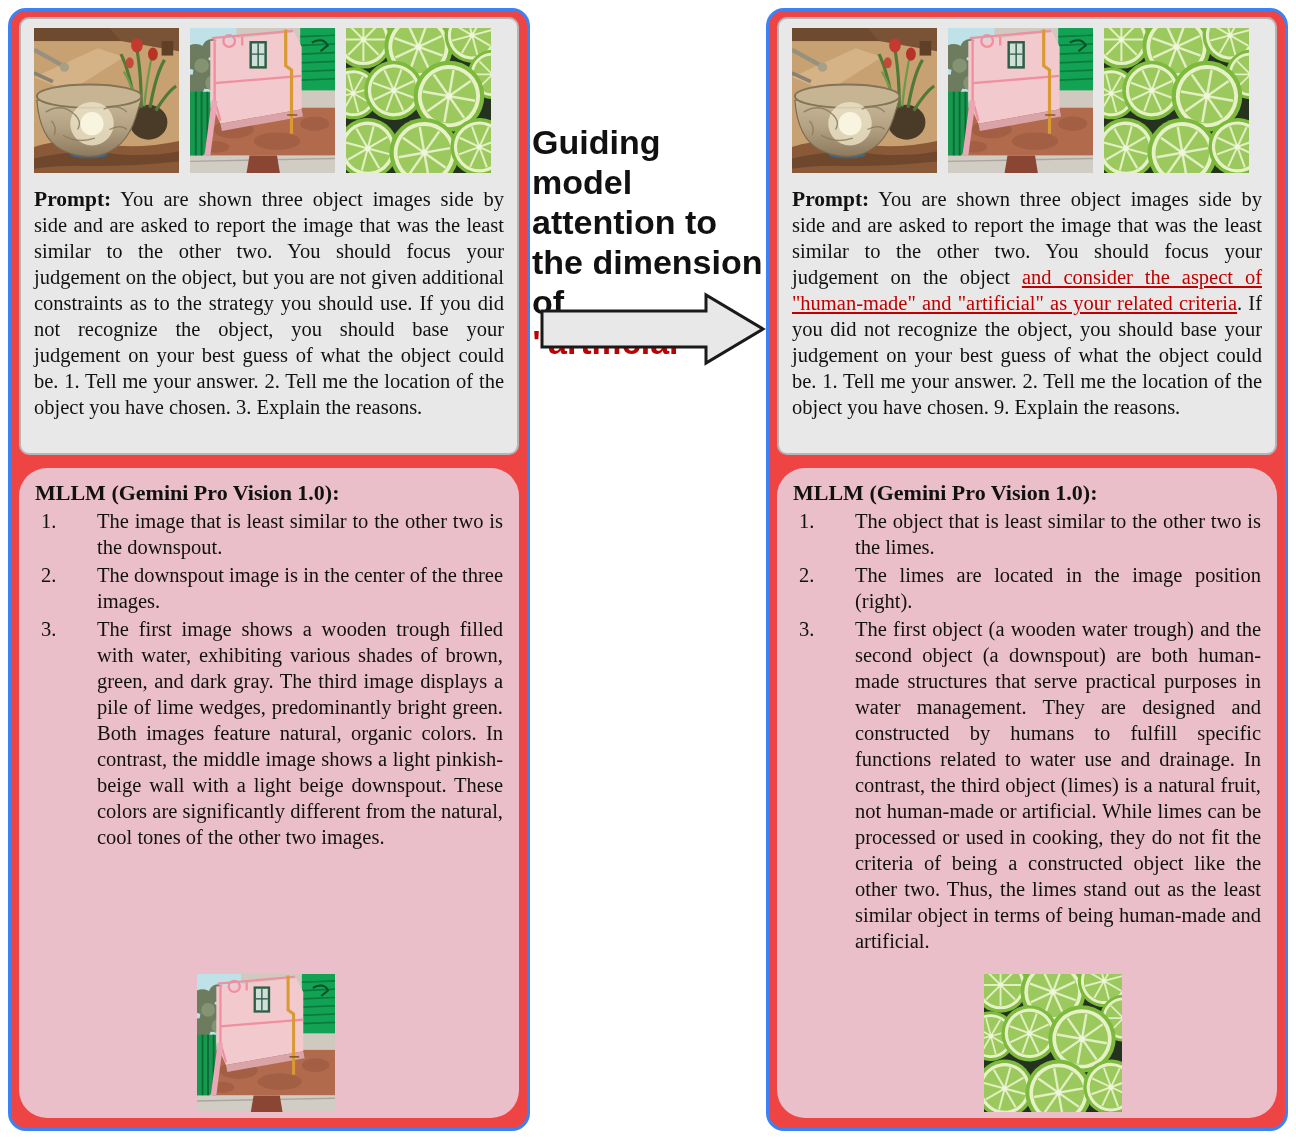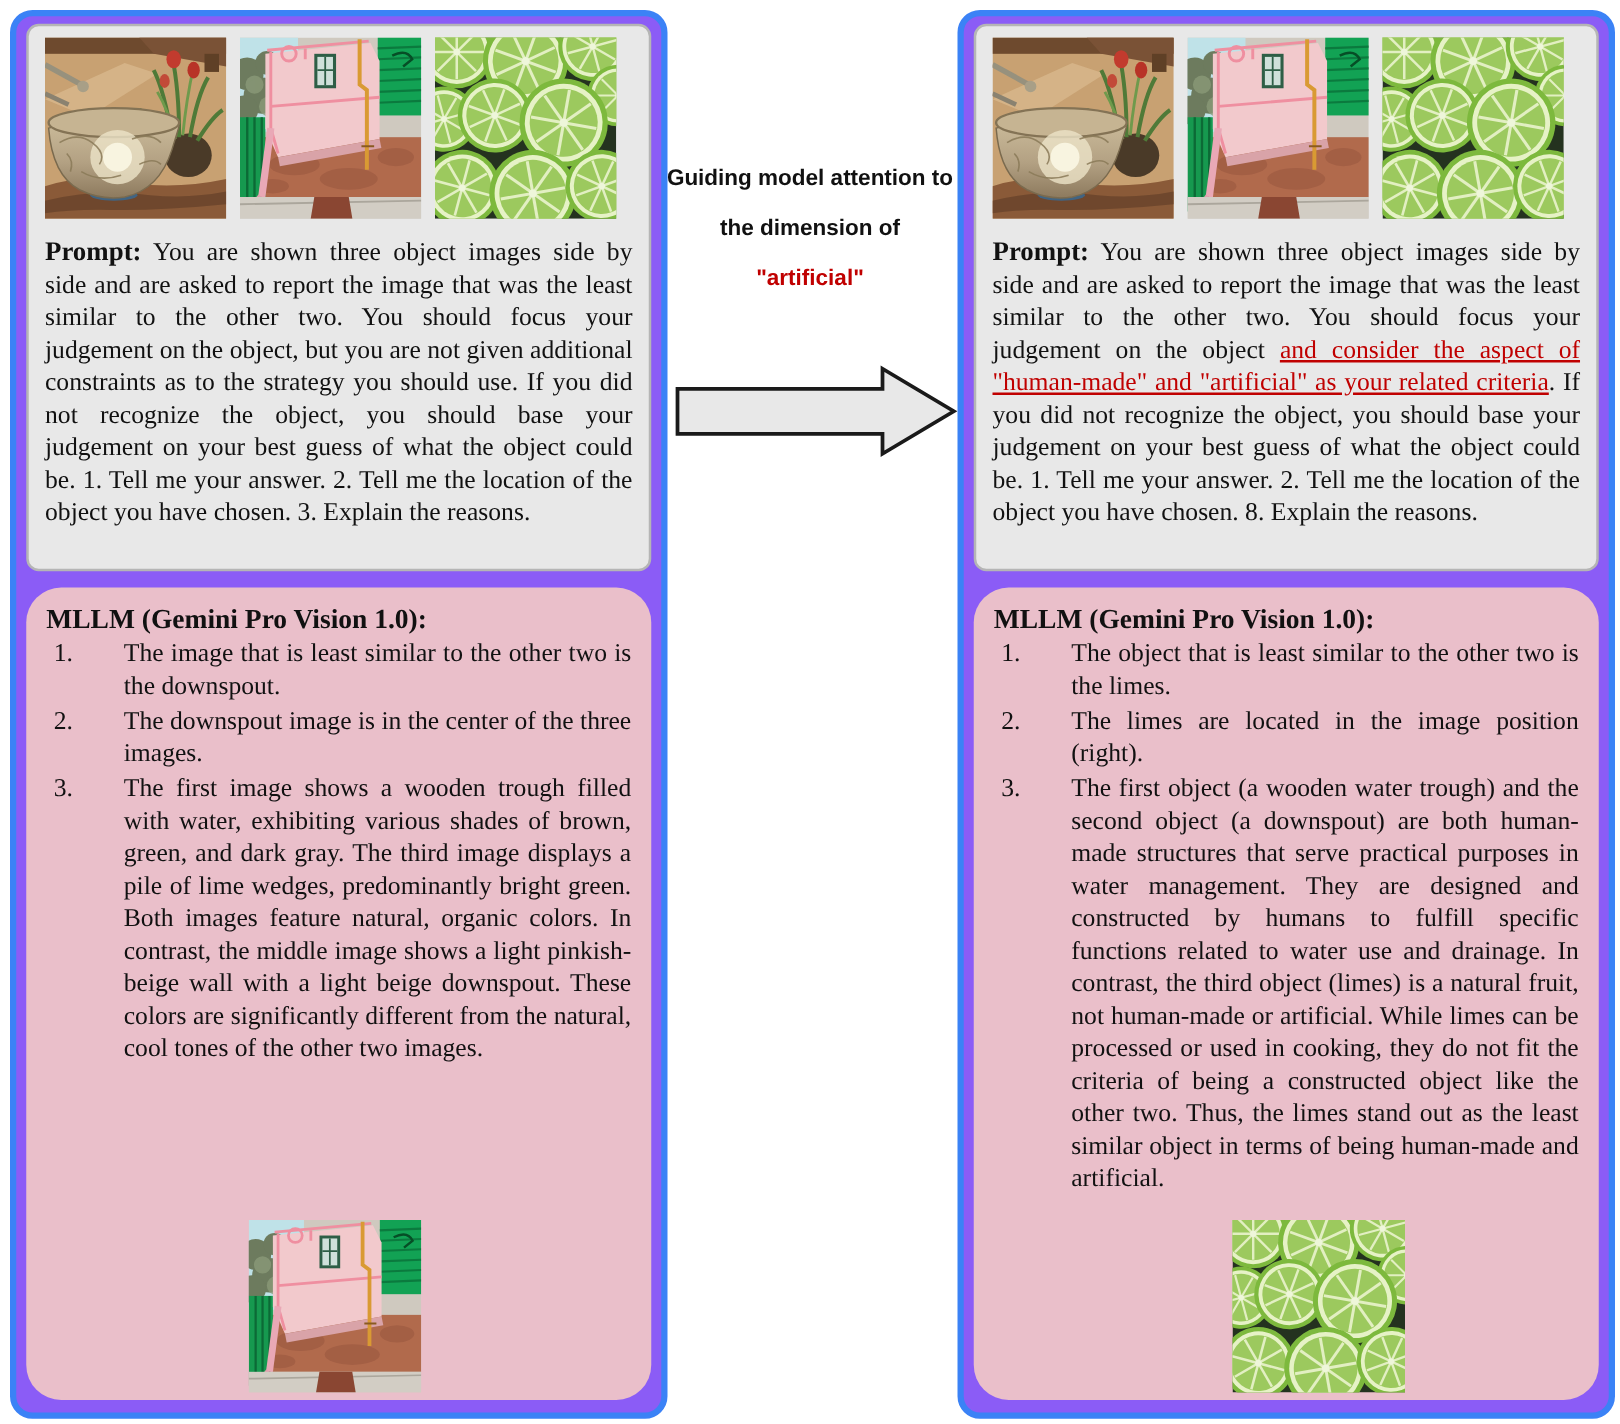--- a/index.html
+++ b/index.html
@@ -2,21 +2,21 @@
 <html><head>
 <meta charset="utf-8">
 <style>
   html,body { margin:0; padding:0; }
   body {
     width:1296px; height:1139px; background:#ffffff; position:relative;
     font-family:"Liberation Serif", serif; color:#111;
   }
   .card {
     position:absolute; top:8px; width:516px; height:1117px;
-    background:#8b5cf6; border:5px solid #3b82f6; border-radius:18px;
+    background:#ef4444; border:3px solid #3b82f6; border-radius:18px;
     box-sizing:content-box;
     font-family:Liberation Serif, serif;
   }
   .card.left  { left:8px; }
   .card.right { left:766px; }
 
   .gray-box {
     margin:6px 8px 0; height:438px; box-sizing:border-box;
     background:#e8e8e8; border:2px solid #b5b5b5; border-radius:10px;
     padding:9px 13px; overflow:hidden;
@@ -36,23 +36,23 @@
   .mllm-title { font-weight:bold; font-size:22px; }
   .mllm-item { display:flex; font-size:20.5px; line-height:26px; margin-top:2px; }
   .mllm-item .num { flex:none; width:42px; padding-left:6px; box-sizing:border-box; }
   .mllm-item .itxt { flex:1; text-align:justify;margin-left:20px; }
 
   .bottom-img { position:absolute; width:138px; height:138px; top:963px; }
   .card.left  .bottom-img { left:186px; }
   .card.right .bottom-img { left:215px; }
 
   .middle {
-    position:absolute; left:532px; top:122px; width:232px; text-align:center;
+    position:absolute; left:532px; top:122px; width:232px; text-align:left;
     font-family:"Liberation Sans", sans-serif; font-weight:bold;
-    font-size:18px; line-height:40px; color:#111;
+    font-size:34px; line-height:40px; color:#111;
   }
   .cap-red { color:#c00000; }
   .arrow-svg { position:absolute; left:540px; top:292px; width:226px; height:74px; }
 
   .svg-defs { position:absolute; width:0; height:0; overflow:hidden; }
 </style>
 </head>
 <body>
 
 <svg class="svg-defs" aria-hidden="true">
@@ -262,21 +262,21 @@
           </svg>
       </div>
       <div class="thumb" role="img" aria-label="sliced limes">
         <svg viewBox="0 0 100 100">
             <use href="#img-limes"></use>
           </svg>
       </div>
     </div>
     <p class="prompt"><b>Prompt:</b>
       <span>You are shown three object images side by side and are asked to report the image that was the least similar to the other two. You should focus your judgement on the object</span>
-      <span class="red-ins">and consider the aspect of "human-made" and "artificial" as your related criteria</span><span>. If you did not recognize the object, you should base your judgement on your best guess of what the object could be. 1. Tell me your answer. 2. Tell me the location of the object you have chosen. 8. Explain the reasons.</span></p>
+      <span class="red-ins">and consider the aspect of "human-made" and "artificial" as your related criteria</span><span>. If you did not recognize the object, you should base your judgement on your best guess of what the object could be. 1. Tell me your answer. 2. Tell me the location of the object you have chosen. 9. Explain the reasons.</span></p>
   </div>
 
   <div class="pink-box">
     <div class="mllm-title">MLLM (Gemini  Pro Vision 1.0):</div>
     <div>
       <div class="mllm-item">
         <span class="num">1.</span>
           <span class="itxt">The object that is least similar to the other two is the limes.</span>
       </div>
       <div class="mllm-item">

